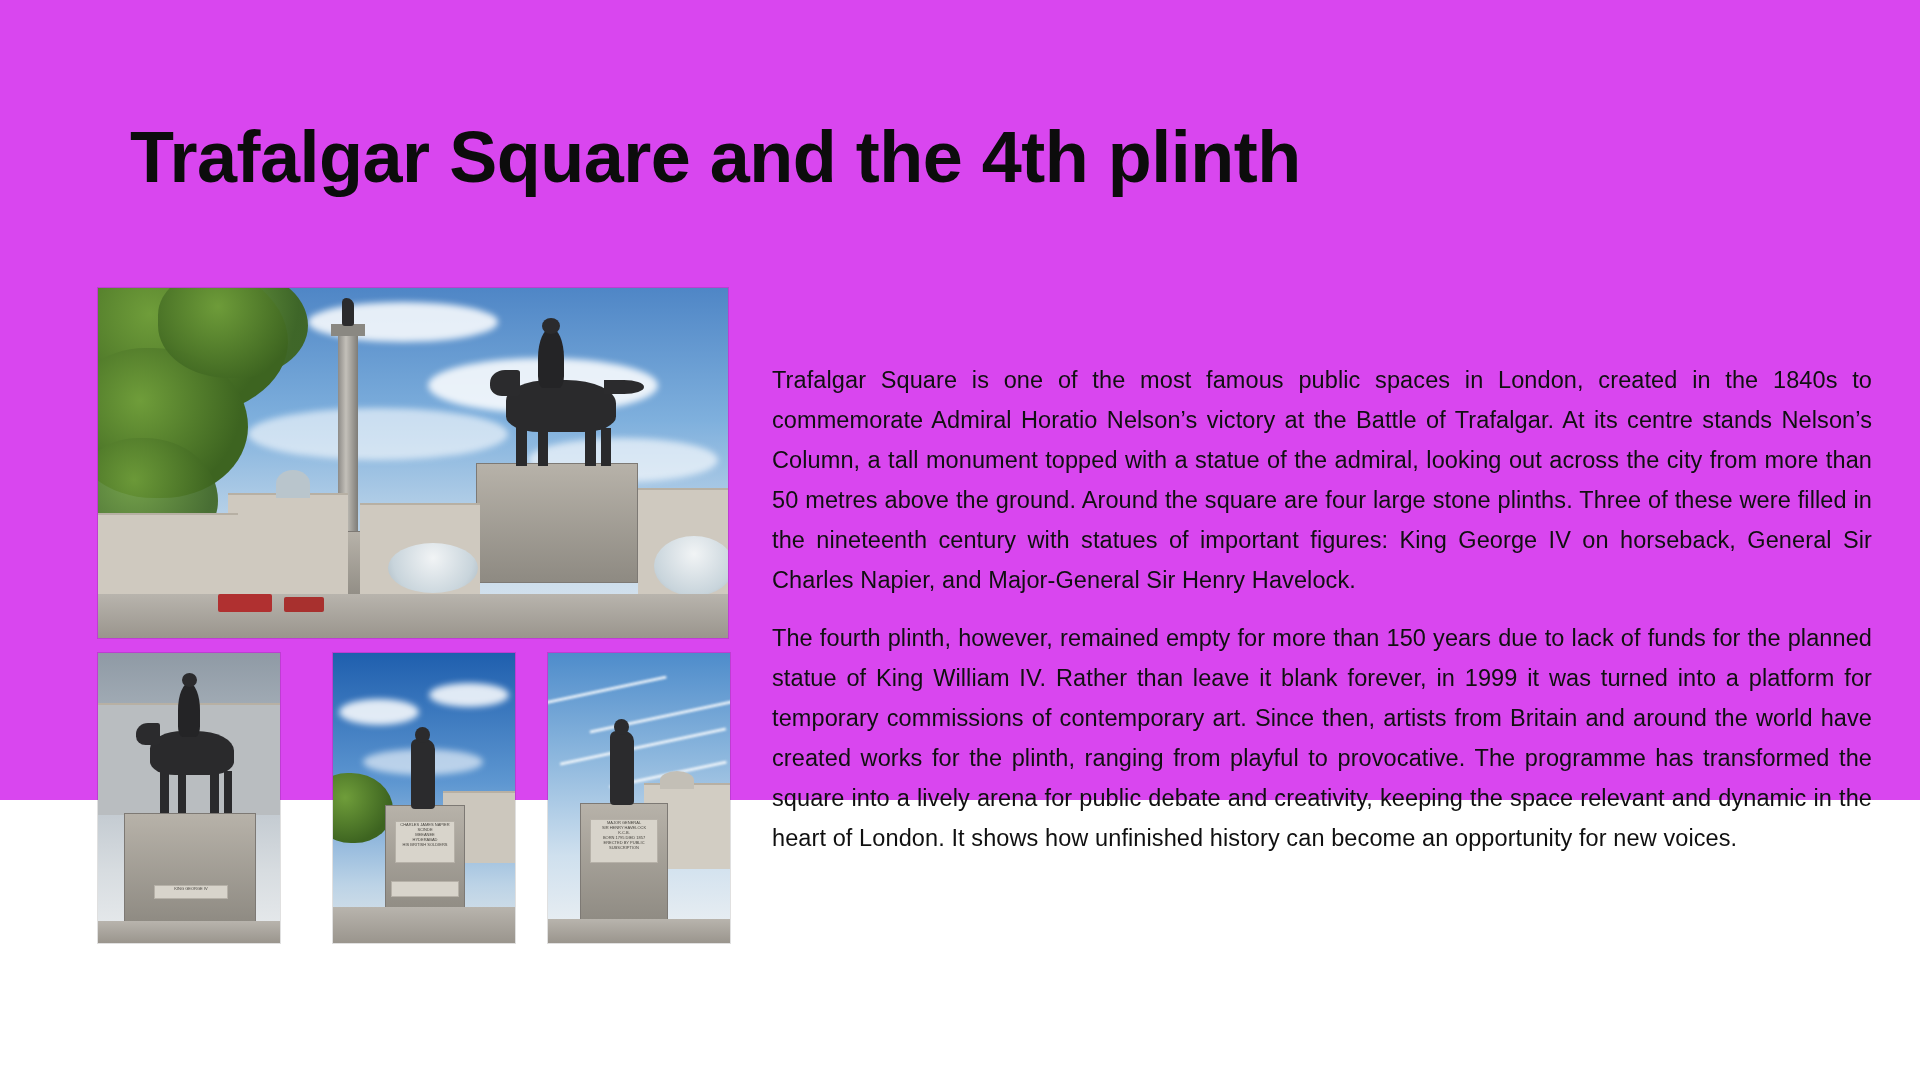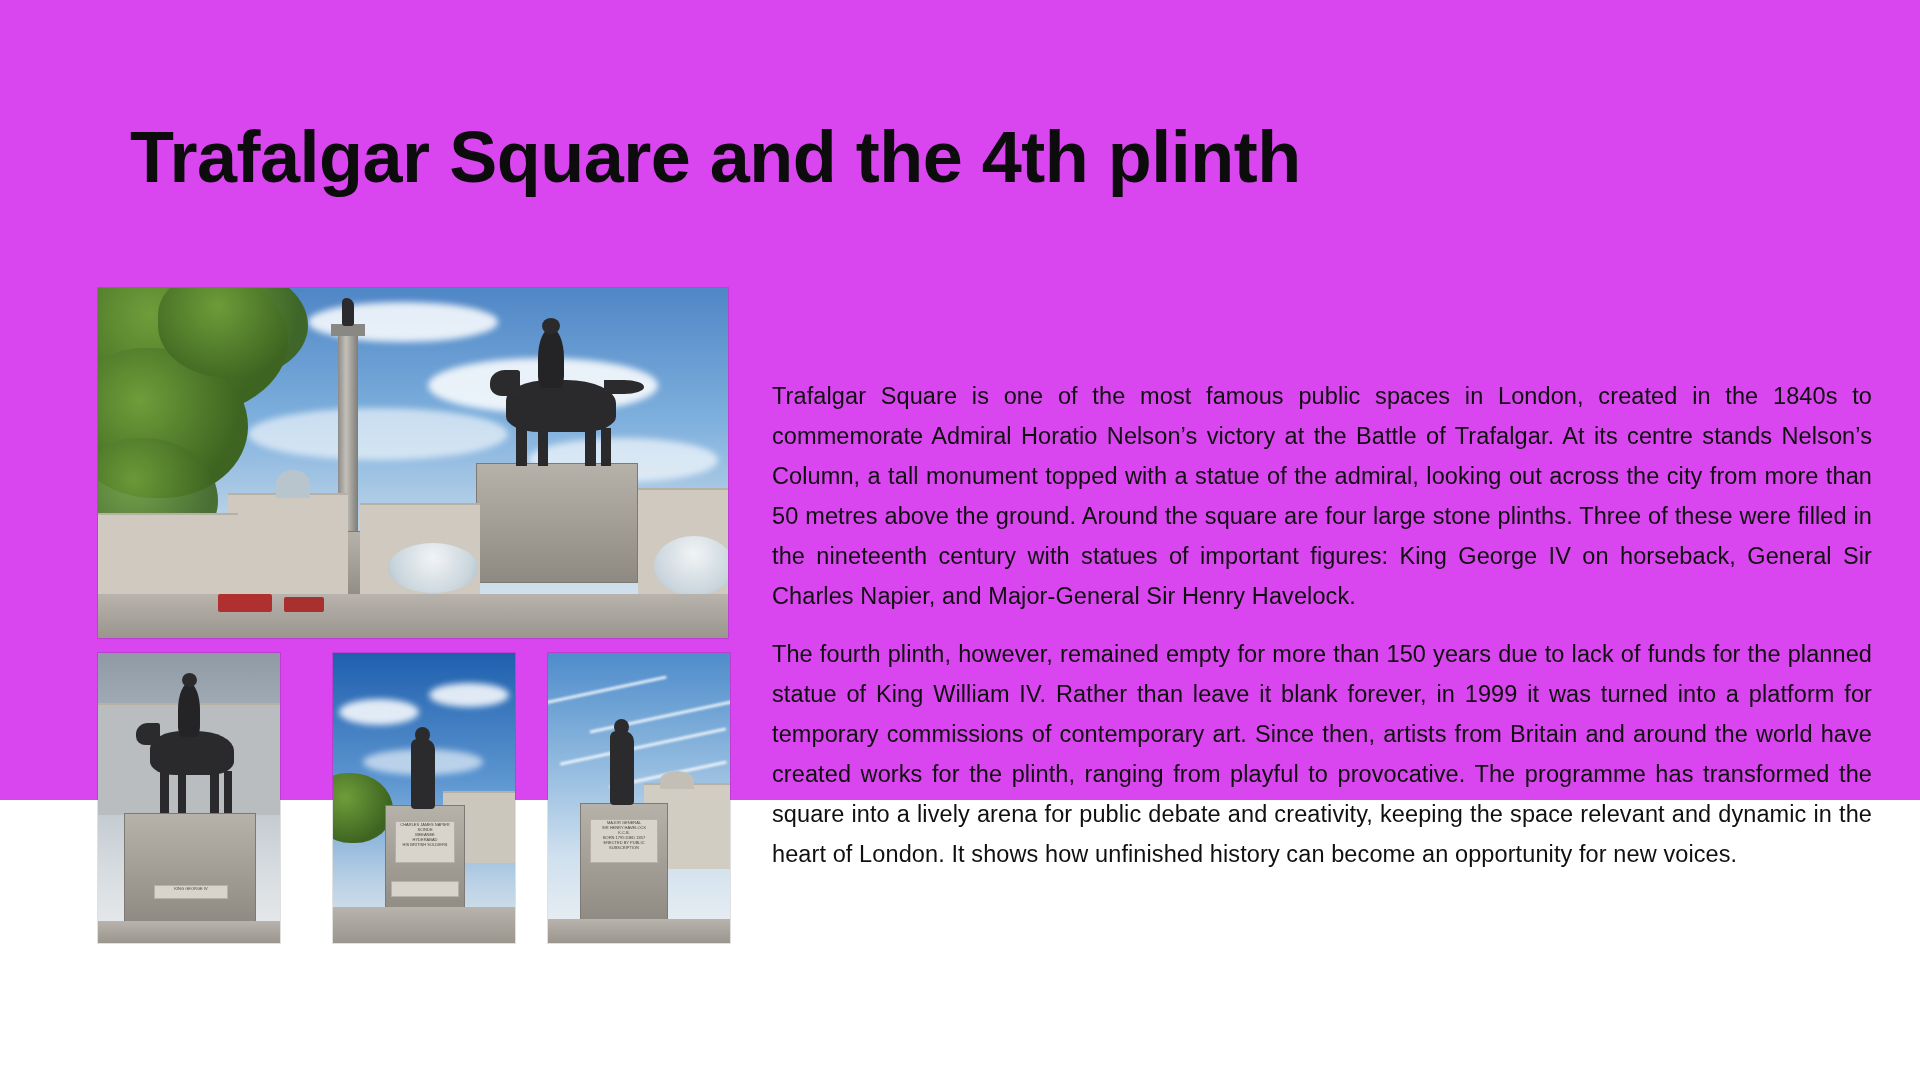--- a/index.html
+++ b/index.html
@@ -163,21 +163,21 @@
     background: rgba(255,255,255,0.8);
     border-radius: 3px;
     transform: rotate(-12deg);
     filter: blur(1px);
   }
 
   
   .body-column {
     position: absolute;
     left: 772px;
-    top: 376px;
+    top: 360px;
     width: 1100px;
   }
   .body-paragraph {
     font-size: 23.5px;
     line-height: 40px;
     text-align: justify;
     color: #101010;
     margin: 0 0 18px 0;
     letter-spacing: 0.1px;
   }

